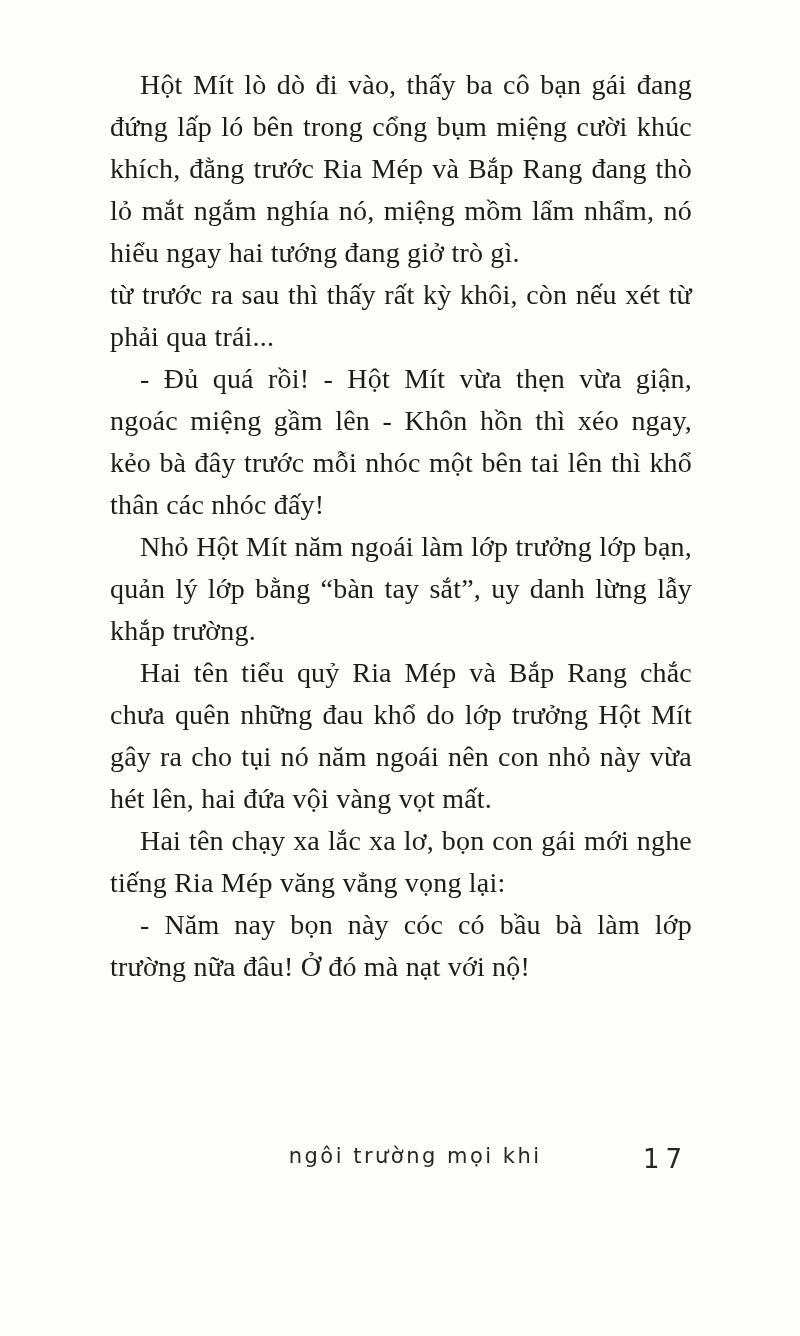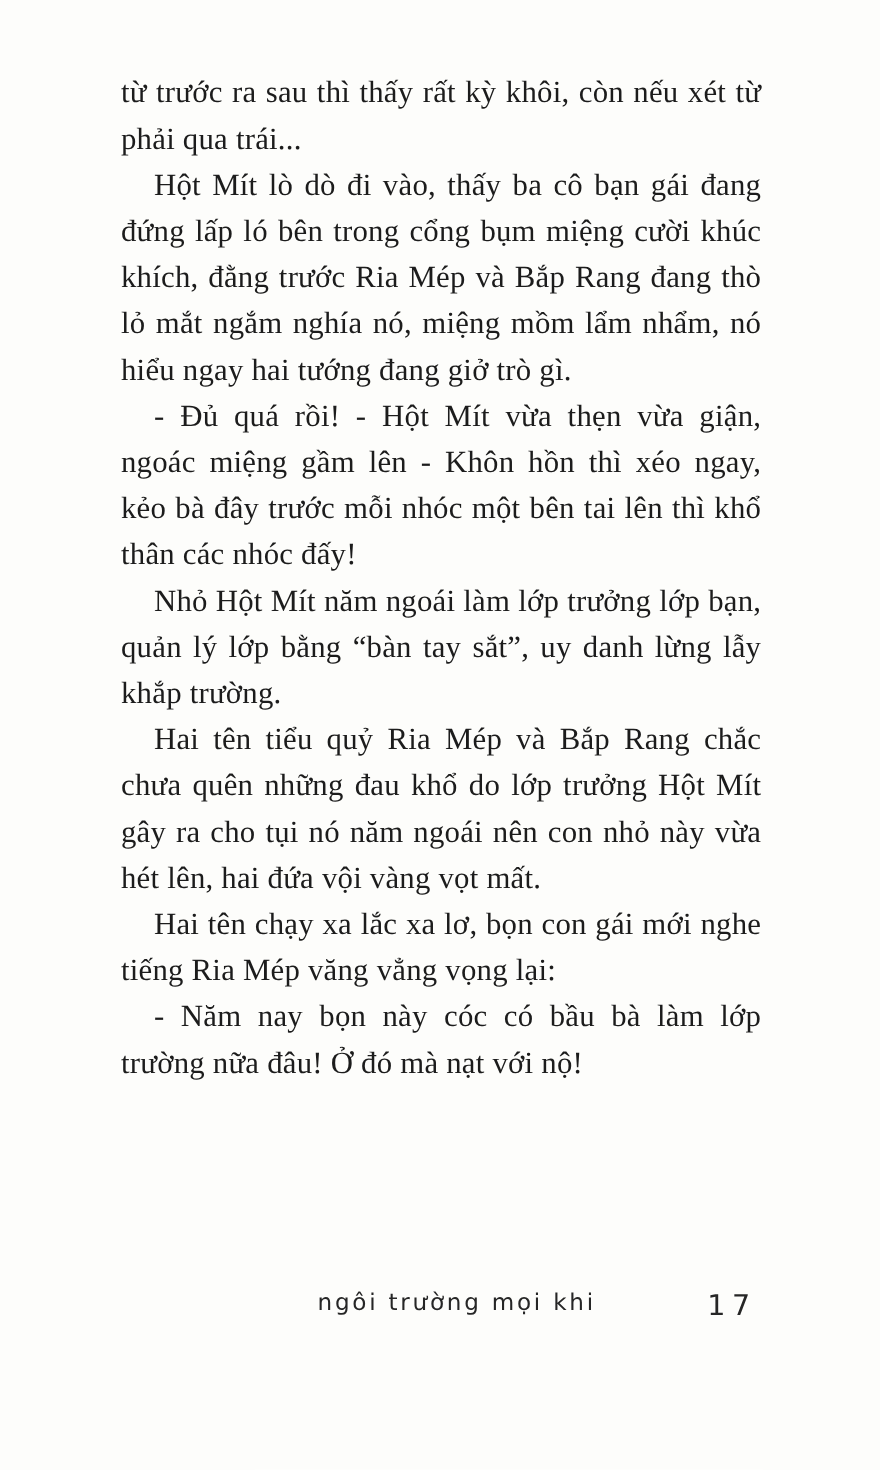--- a/index.html
+++ b/index.html
@@ -28,21 +28,21 @@
     letter-spacing:0.2px;
   }
   .para{
     text-indent:30px;
   }
   .para.no-indent{
     text-indent:0;
   }
   .page-footer{
     position:absolute;
-    top:1172px; left:0; right:0;
+    top:1144px; left:0; right:0;
     height:40px;
     text-align:right;
   }
   .running-title{
     position:absolute;
     left:50%; transform:translateX(-44%);
     font-family:"DejaVu Sans","Liberation Sans",sans-serif;
     font-size:21px;
     letter-spacing:2.5px;
     color:#262626;
@@ -56,22 +56,22 @@
     letter-spacing:6px;
     color:#262626;
   }
 </style>
 </head>
 <body>
 
 <div class="page">
 
   <main class="text-block">
+    <p class="para">Hột Mít lò dò đi vào, thấy ba cô bạn gái đang đứng lấp ló bên trong cổng bụm miệng cười khúc khích, đằng trước Ria Mép và Bắp Rang đang thò lỏ mắt ngắm nghía nó, miệng mồm lẩm nhẩm, nó hiểu ngay hai tướng đang giở trò gì.</p>
     <p class="para no-indent">từ trước ra sau thì thấy rất kỳ khôi, còn nếu xét từ phải qua trái...</p>
-    <p class="para">Hột Mít lò dò đi vào, thấy ba cô bạn gái đang đứng lấp ló bên trong cổng bụm miệng cười khúc khích, đằng trước Ria Mép và Bắp Rang đang thò lỏ mắt ngắm nghía nó, miệng mồm lẩm nhẩm, nó hiểu ngay hai tướng đang giở trò gì.</p>
     <p class="para">- Đủ quá rồi! - Hột Mít vừa thẹn vừa giận, ngoác miệng gầm lên - Khôn hồn thì xéo ngay, kẻo bà đây trước mỗi nhóc một bên tai lên thì khổ thân các nhóc đấy!</p>
     <p class="para">Nhỏ Hột Mít năm ngoái làm lớp trưởng lớp bạn, quản lý lớp bằng “bàn tay sắt”, uy danh lừng lẫy khắp trường.</p>
     <p class="para">Hai tên tiểu quỷ Ria Mép và Bắp Rang chắc chưa quên những đau khổ do lớp trưởng Hột Mít gây ra cho tụi nó năm ngoái nên con nhỏ này vừa hét lên, hai đứa vội vàng vọt mất.</p>
     <p class="para">Hai tên chạy xa lắc xa lơ, bọn con gái mới nghe tiếng Ria Mép văng vẳng vọng lại:</p>
     <p class="para">- Năm nay bọn này cóc có bầu bà làm lớp trường nữa đâu! Ở đó mà nạt với nộ!</p>
   </main>
 
   <footer class="page-footer">
     <span class="running-title">ngôi trường mọi khi</span>
     <span class="page-number">17</span>

